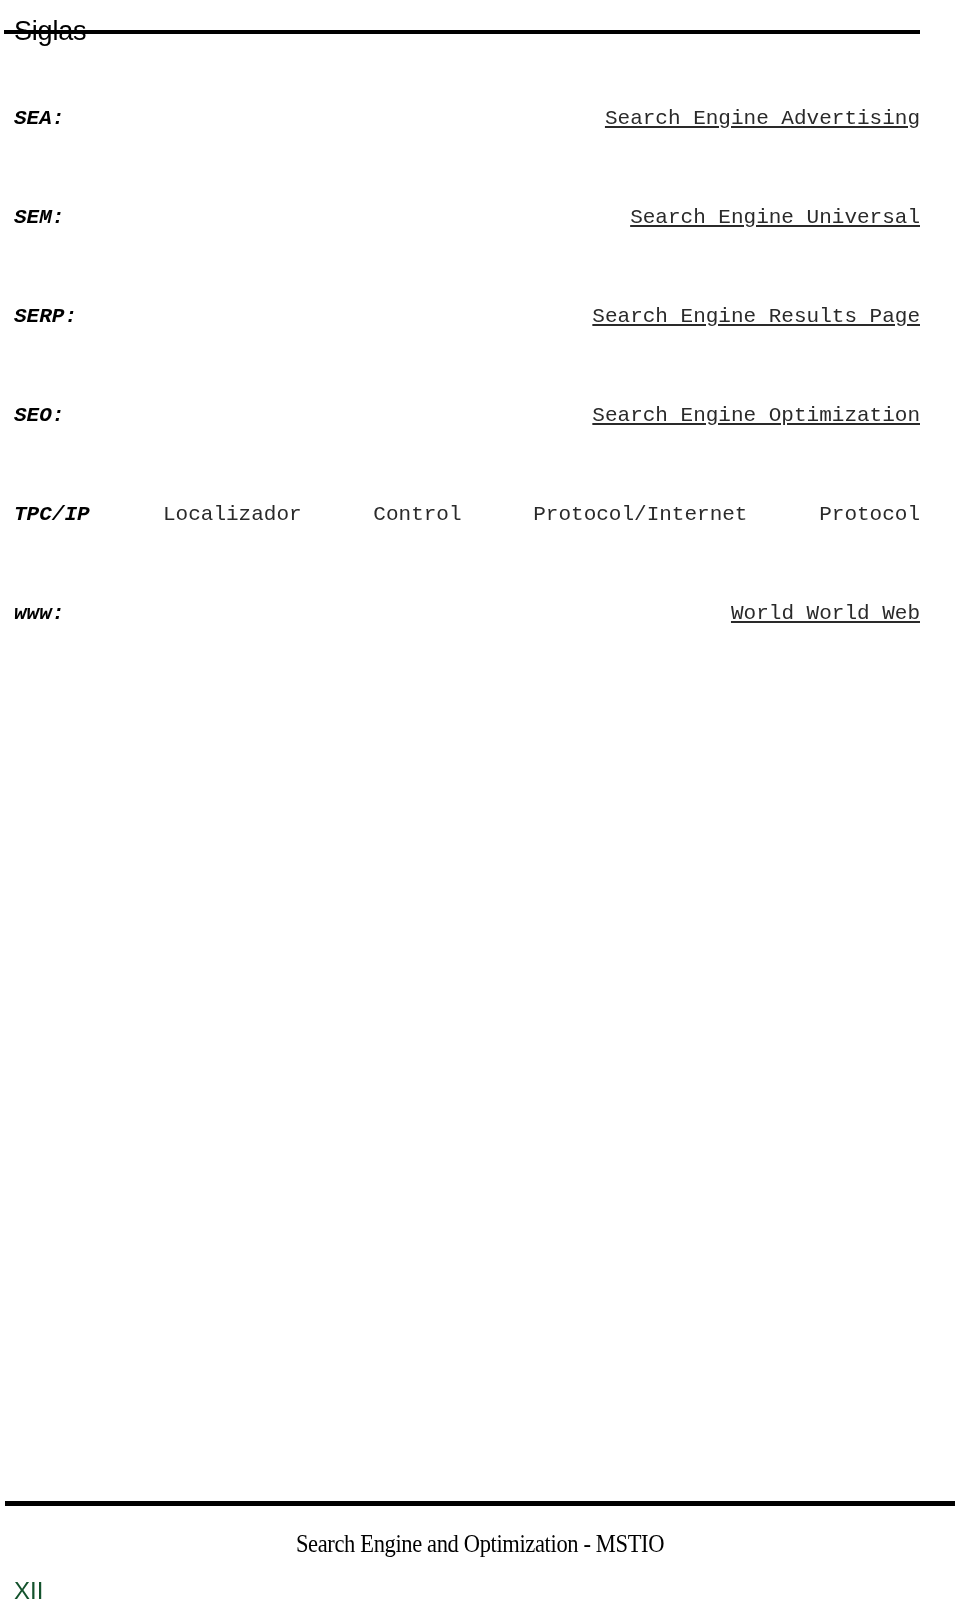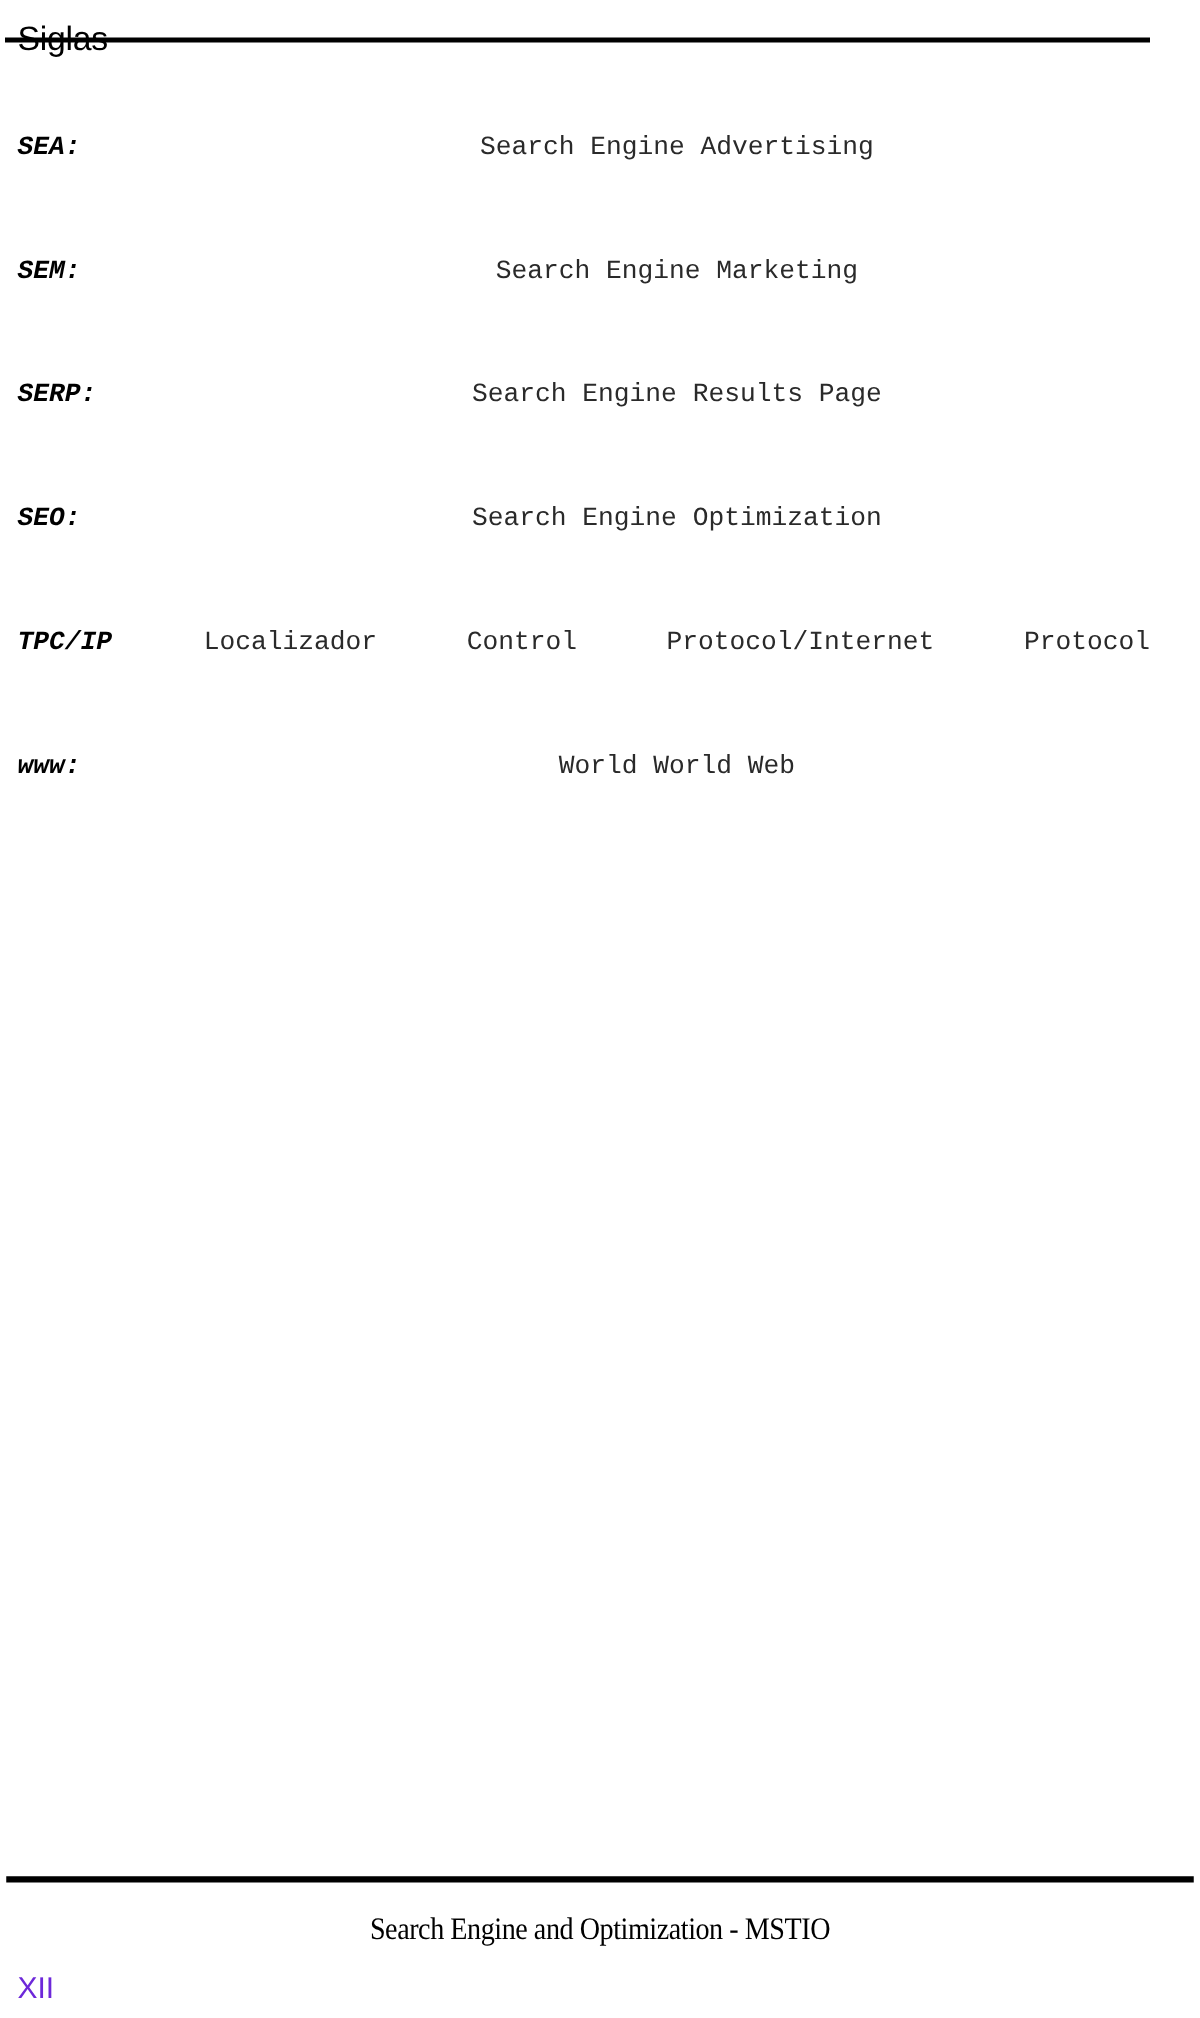--- a/index.html
+++ b/index.html
@@ -80,21 +80,22 @@
     font-size: 21px;
     font-weight: 400;
     font-style: normal;
     line-height: 46px;
     color: #2a2a2a;
     text-align: justify;
     text-justify: inter-word;
   }
   .entry-def.single {
     white-space: nowrap;
-    text-align: center;
+    text-align: right;
+    text-decoration: underline;
   }
   .entry-def.wrap::after {
     content: "";
     display: inline-block;
     width: 100%;
   }
 
   
   .footer-rule {
     position: absolute;
@@ -121,41 +122,41 @@
     white-space: nowrap;
   }
 
   .page-number {
     position: absolute;
     left: 14px;
     top: 1576px;
     font-family: "Liberation Sans", sans-serif;
     font-size: 24px;
     line-height: 30px;
-    color: #6d28d9;
+    color: #14532d;
     white-space: nowrap;
   }
 </style>
 </head>
 <body>
 
 <div class="page">
 
   <h1 class="page-heading">Siglas</h1>
 
   <div class="header-rule"></div>
 
   <div class="glossary">
       <div class="entry">
         <div class="entry-term">SEA:</div>
         <div class="entry-def single">Search Engine Advertising</div>
       </div>
       <div class="entry">
         <div class="entry-term">SEM:</div>
-        <div class="entry-def single">Search Engine Marketing</div>
+        <div class="entry-def single">Search Engine Universal</div>
       </div>
       <div class="entry">
         <div class="entry-term">SERP:</div>
         <div class="entry-def single">Search Engine Results Page</div>
       </div>
       <div class="entry">
         <div class="entry-term">SEO:</div>
         <div class="entry-def single">Search Engine Optimization</div>
       </div>
       <div class="entry">

